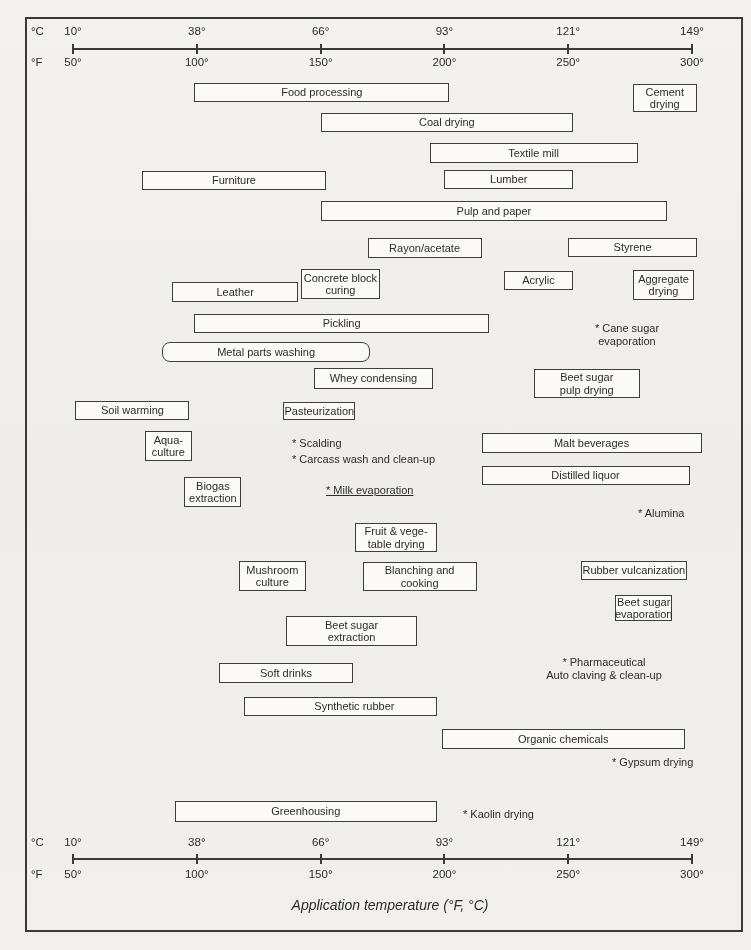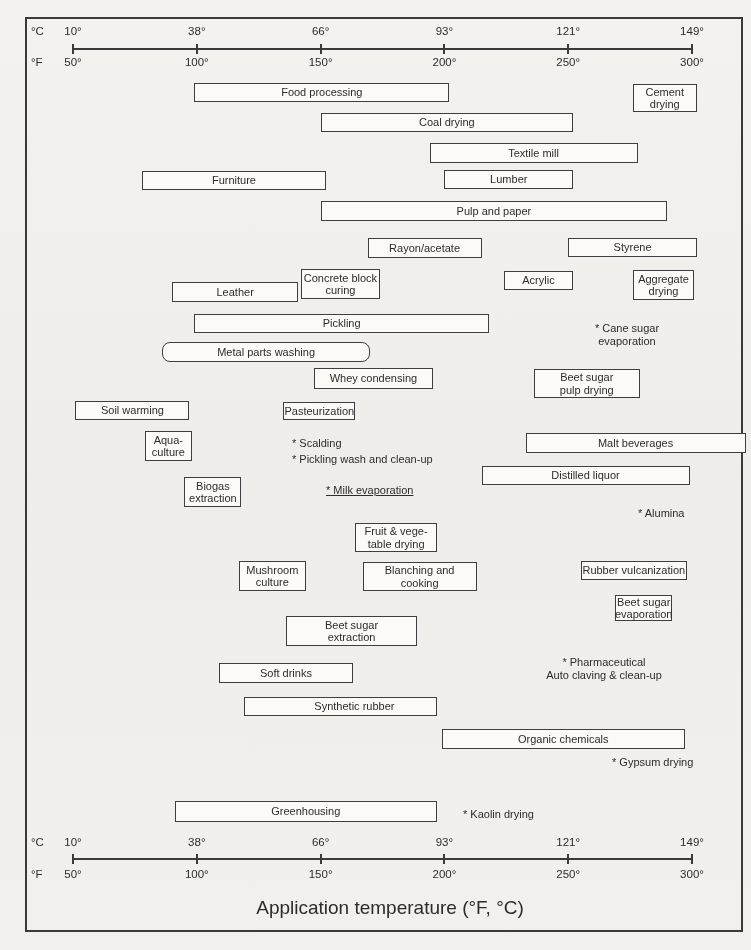--- a/index.html
+++ b/index.html
@@ -47,23 +47,24 @@
     transform: translateX(-50%);
     font-size: 11.5px;
     color: #2c2c2c;
     white-space: nowrap;
   }
   .axis-line { position: absolute; height: 2px; background: #3a3a3a; }
   .tick-mark { position: absolute; width: 2px; height: 10px; background: #3a3a3a; transform: translateX(-50%); }
   .xlabel {
     position: absolute;
     transform: translateX(-50%);
-    font-size: 19px;
+    font-size: 14px;
     color: #2c2c2c;
     white-space: nowrap;
+    font-style: italic;
   }
 </style>
 </head>
 <body>
 
 <div id="canvas">
   <div class="frame" id="frame" style="left: 25px; top: 17px; width: 714px; height: 911px;"></div>
   <div id="top-axis">
       <div class="unit-label" style="left: 31px; top: 25px;">°C</div>
       <div class="unit-label" style="left: 31px; top: 56px;">°F</div>
@@ -106,21 +107,21 @@
 drying</div>
       <div class="rbox" style="left: 194.324px; top: 314px; width: 294.644px; height: 19px;">Pickling</div>
       <div class="rbox" style="left: 162.136px; top: 342px; width: 207.984px; height: 20px; border-radius: 8px;">Metal parts washing</div>
       <div class="rbox" style="left: 314px; top: 368px; width: 118.848px; height: 21px;">Whey condensing</div>
       <div class="rbox" style="left: 533.536px; top: 369px; width: 106.468px; height: 29px;">Beet sugar
 pulp drying</div>
       <div class="rbox" style="left: 75.476px; top: 401px; width: 113.896px; height: 19px;">Soil warming</div>
       <div class="rbox" style="left: 283.46px; top: 402px; width: 71.804px; height: 18px;">Pasteurization</div>
       <div class="rbox" style="left: 144.804px; top: 431px; width: 47.044px; height: 30px;">Aqua-
 culture</div>
-      <div class="rbox" style="left: 481.54px; top: 433px; width: 220px; height: 20px; margin-left: 44px;">Malt beverages</div>
+      <div class="rbox" style="left: 481.54px; top: 433px; width: 220px; height: 20px;">Malt beverages</div>
       <div class="rbox" style="left: 481.54px; top: 466px; width: 207.984px; height: 19px;">Distilled liquor</div>
       <div class="rbox" style="left: 184.42px; top: 477px; width: 56.948px; height: 30px;">Biogas
 extraction</div>
       <div class="rbox" style="left: 355.264px; top: 523px; width: 81.708px; height: 29px;">Fruit &amp; vege-
 table drying</div>
       <div class="rbox" style="left: 238.892px; top: 561px; width: 66.852px; height: 30px;">Mushroom
 culture</div>
       <div class="rbox" style="left: 362.692px; top: 562px; width: 113.896px; height: 29px;">Blanching and
 cooking</div>
       <div class="rbox" style="left: 580.58px; top: 561px; width: 106.468px; height: 19px;">Rubber vulcanization</div>
@@ -130,21 +131,21 @@
 extraction</div>
       <div class="rbox" style="left: 219.084px; top: 663px; width: 133.704px; height: 20px;">Soft drinks</div>
       <div class="rbox" style="left: 243.844px; top: 697px; width: 193.128px; height: 19px; padding-left: 28px;">Synthetic rubber</div>
       <div class="rbox" style="left: 441.924px; top: 729px; width: 242.648px; height: 20px;">Organic chemicals</div>
       <div class="rbox" style="left: 174.516px; top: 801px; width: 262.456px; height: 21px;">Greenhousing</div>
     </div>
   <div id="annotations">
       <div class="note center" style="left: 627px; top: 322px;">* Cane sugar
 evaporation</div>
       <div class="note" style="left: 292px; top: 437px;">* Scalding</div>
-      <div class="note" style="left: 292px; top: 453px;">* Pickling wash and clean-up</div>
+      <div class="note" style="left: 292px; top: 453px;">* Carcass wash and clean-up</div>
       <div class="note" style="left: 326px; top: 484px; text-decoration: underline;">* Milk evaporation</div>
       <div class="note" style="left: 638px; top: 507px;">* Alumina</div>
       <div class="note center" style="left: 604px; top: 656px;">* Pharmaceutical
 Auto claving &amp; clean-up</div>
       <div class="note" style="left: 612px; top: 756px;">* Gypsum drying</div>
       <div class="note" style="left: 463px; top: 808px;">* Kaolin drying</div>
     </div>
   <div id="bottom-axis">
       <div class="unit-label" style="left: 31px; top: 836px;">°C</div>
       <div class="unit-label" style="left: 31px; top: 868px;">°F</div>

